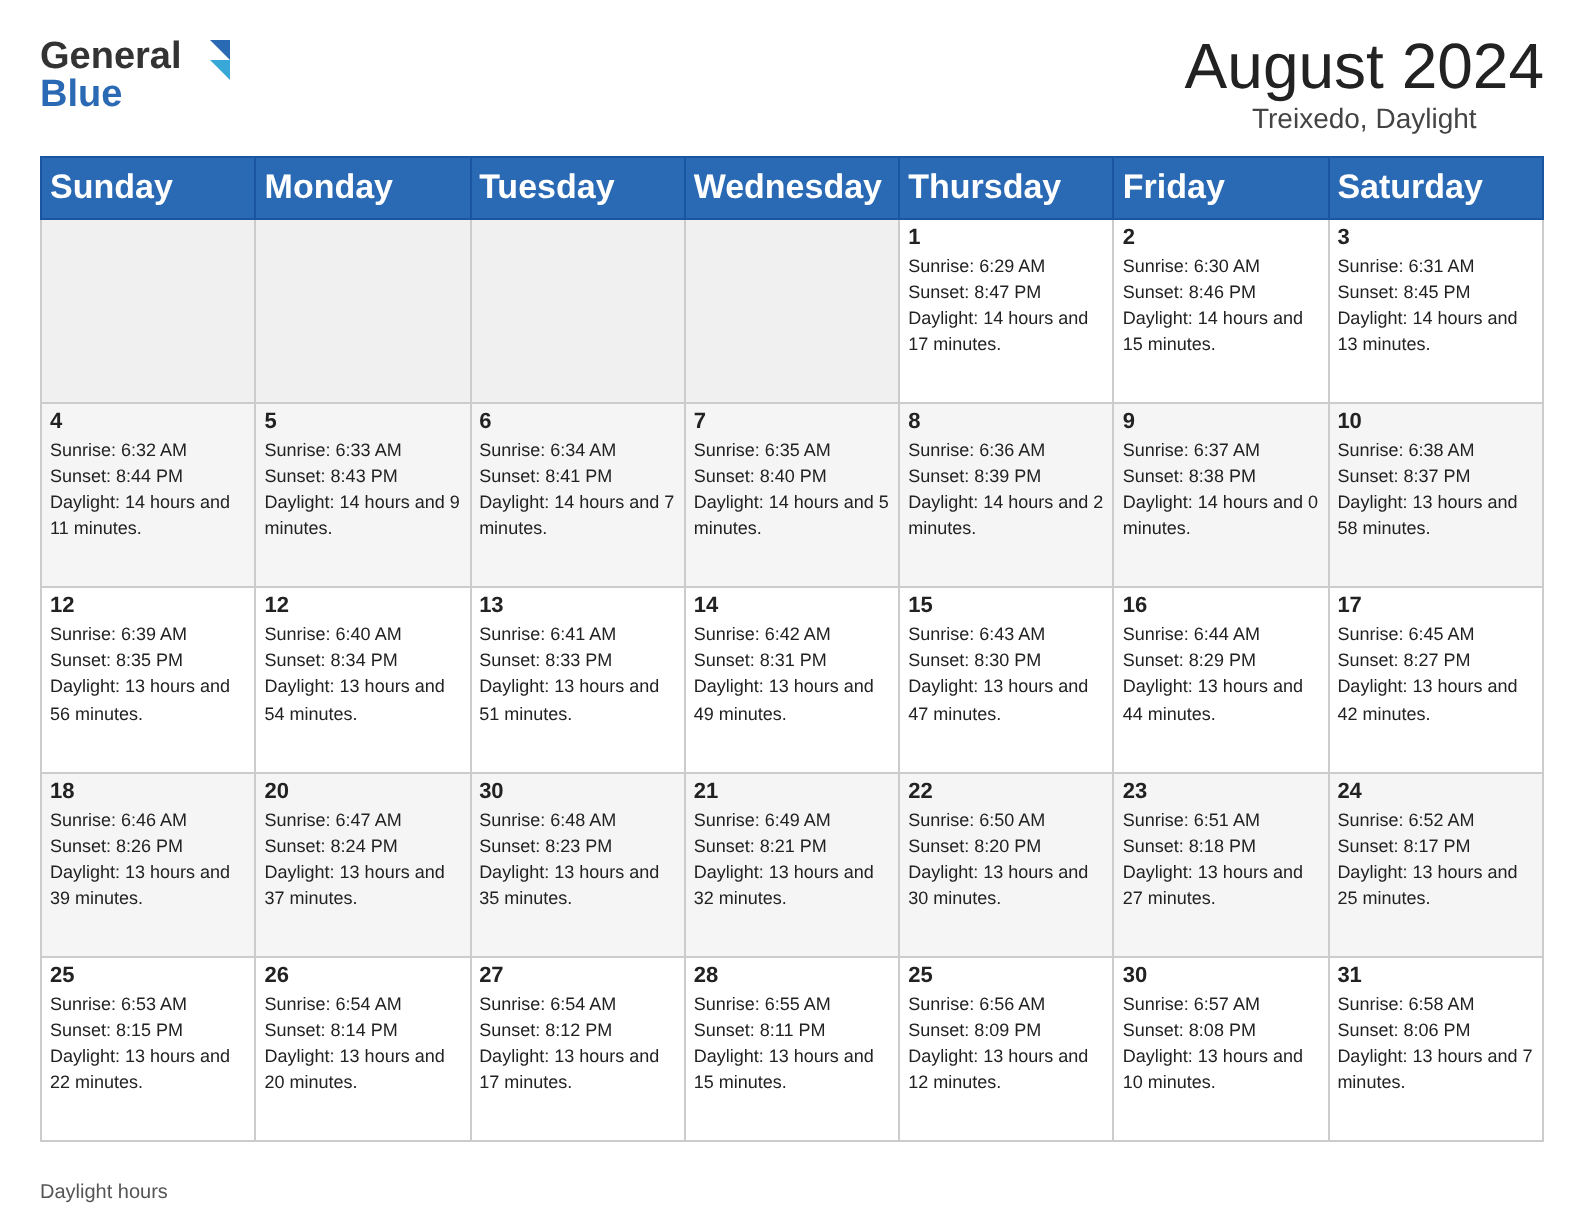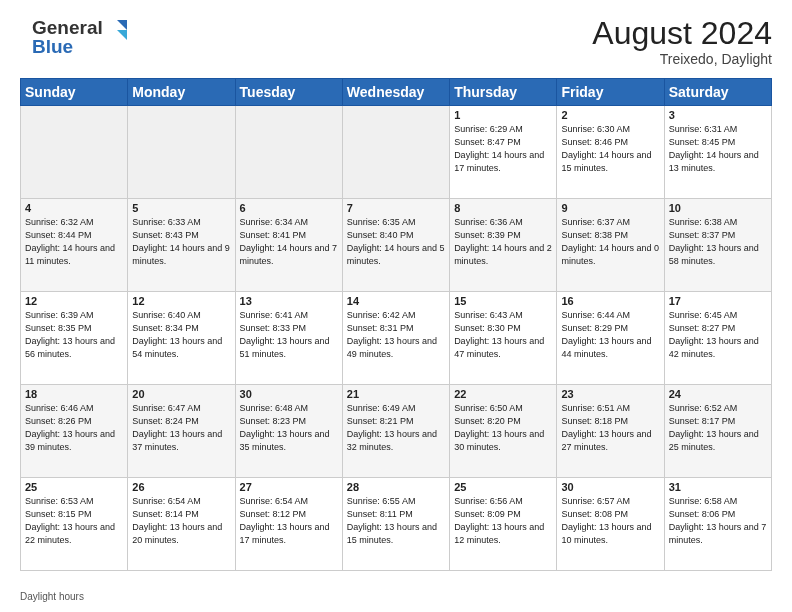--- a/index.html
+++ b/index.html
@@ -19,45 +19,44 @@
     }
     .header {
       display: flex;
       justify-content: space-between;
       align-items: flex-start;
       margin-bottom: 10px;
     }
     .logo {
       display: flex;
       align-items: flex-start;
-      margin-left: 12px;
     }
     .title-block {
-      text-align: right;
+      text-align: center;
     }
     .month-year {
       font-size: 32px;
       font-weight: normal;
       color: #222;
       line-height: 1.1;
     }
     .location {
       font-size: 14px;
       color: #444;
     }
     .calendar {
       flex: 1;
       border-collapse: collapse;
       width: 100%;
       table-layout: fixed;
     }
     .calendar th {
       background: #2a6ab5;
       color: #fff;
-      font-size: 14px;
+      font-size: 17px;
       font-weight: bold;
       padding: 5px 4px;
       border: 1px solid #1a55a0;
       text-align: left;
     }
     .calendar td {
       border: 1px solid #ccc;
       vertical-align: top;
       padding: 3px 4px;
       font-size: 9px;

